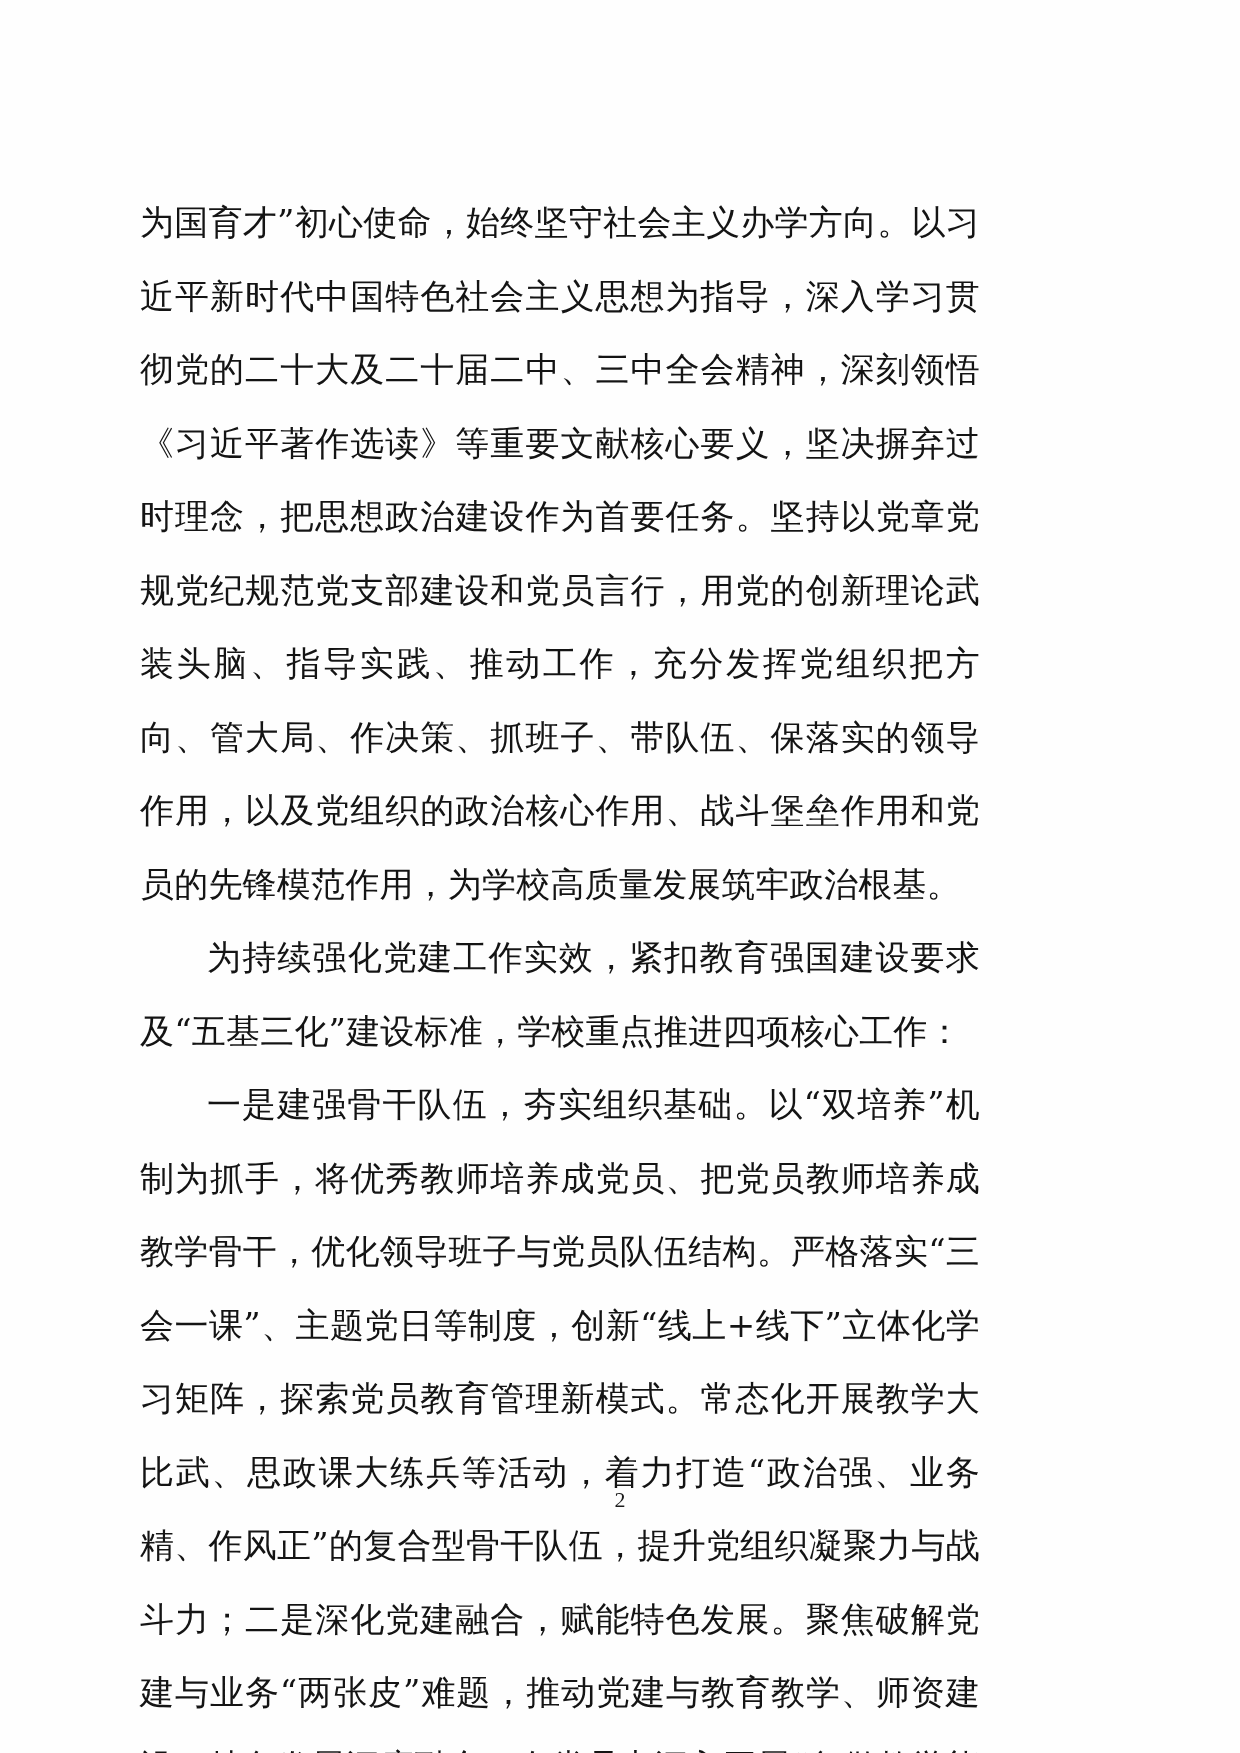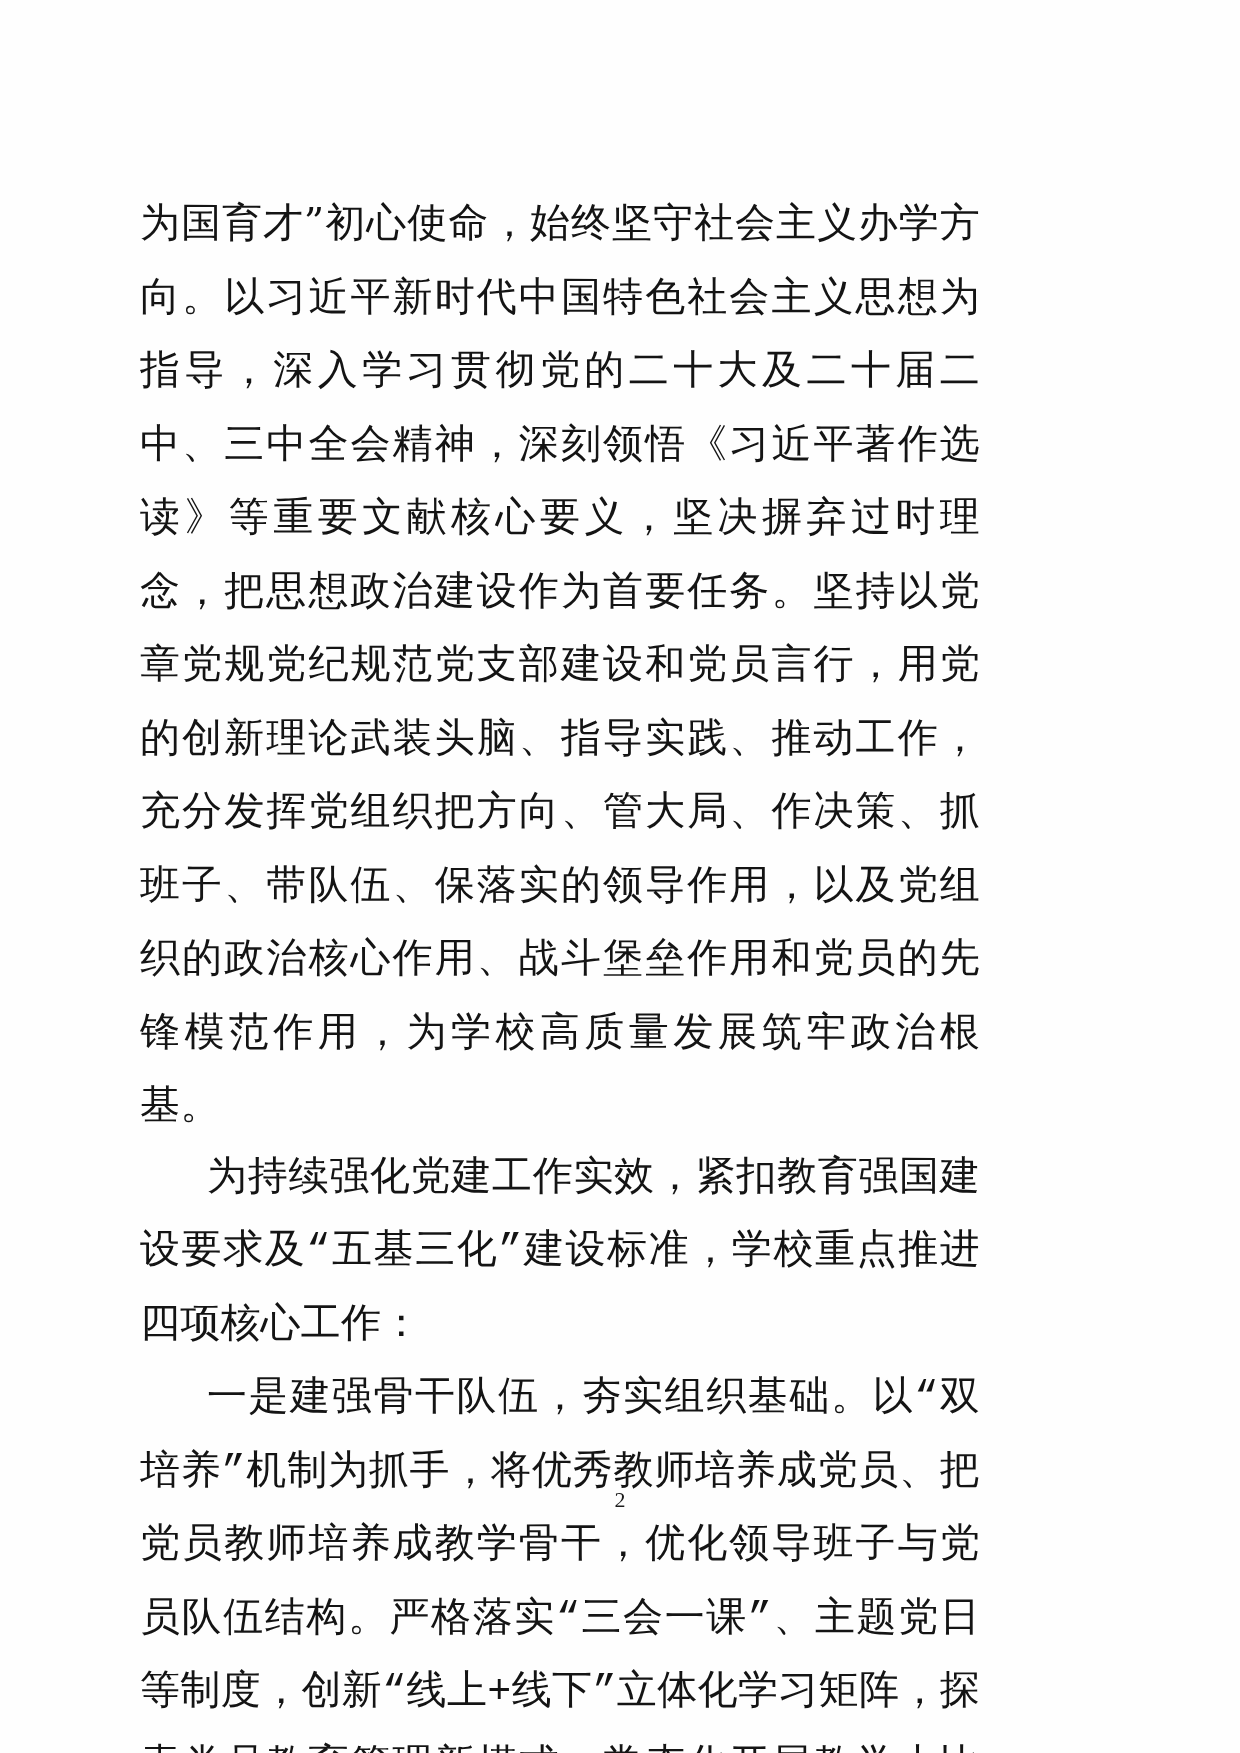--- a/index.html
+++ b/index.html
@@ -20,35 +20,34 @@
   }
   .page-body {
     position: absolute;
     left: 140px;
     top: 186px;
     width: 840px;
   }
   .para {
     margin: 0;
     font-family: "DejaVu Serif", "Liberation Serif", serif;
-    font-size: 40px;
+    font-size: 34px;
     line-height: 73.5px;
     color: #141414;
     text-align: justify;
     text-justify: inter-character;
     letter-spacing: 0.2px;
     word-break: break-all;
     white-space: normal;
   }
   .para.indent {
     text-indent: 67px;
   }
   .para + .para {
     margin-top: 0;
-    font-family: Liberation Mono, monospace;
   }
   .page-number {
     position: absolute;
     left: 0;
     right: 0;
     top: 1487px;
     text-align: center;
     font-family: "Liberation Serif", "DejaVu Serif", serif;
     font-size: 22px;
     color: #1b1b1b;

